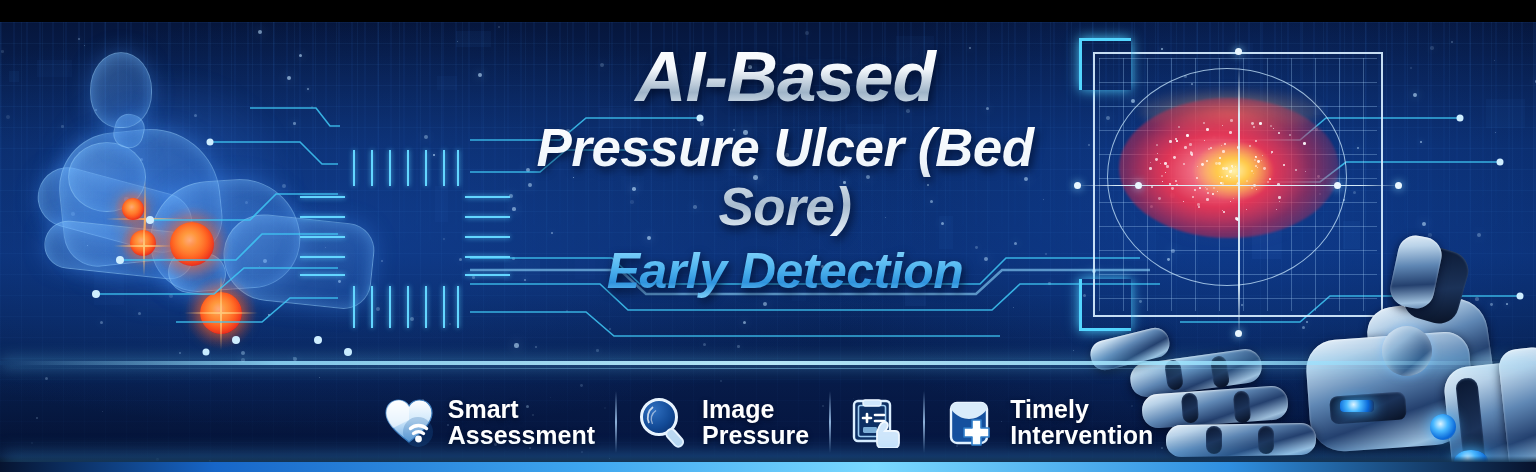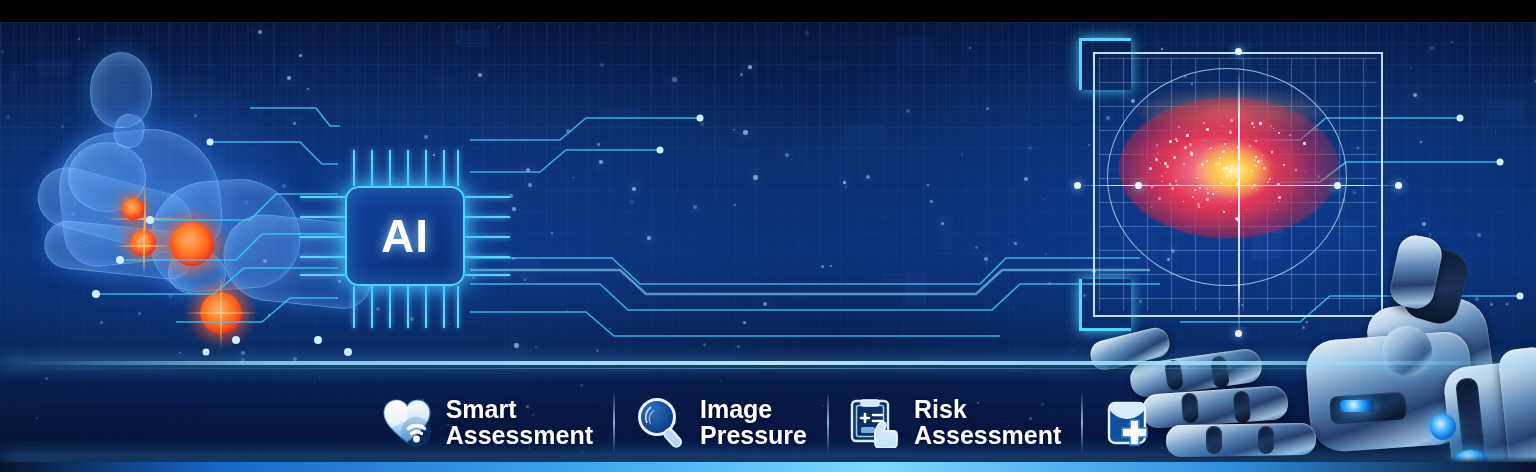--- a/index.html
+++ b/index.html
@@ -576,24 +576,26 @@
     <div class="pin" style="left:0;top:88px;width:45px;height:2px;"></div>
   </div>
   <div class="pins" style="left:465px;top:186px;width:45px;height:100px;">
     <div class="pin" style="left:0;top:10px;width:45px;height:2px;"></div>
     <div class="pin" style="left:0;top:30px;width:45px;height:2px;"></div>
     <div class="pin" style="left:0;top:50px;width:45px;height:2px;"></div>
     <div class="pin" style="left:0;top:70px;width:45px;height:2px;"></div>
     <div class="pin" style="left:0;top:88px;width:45px;height:2px;"></div>
   </div>
 
-  <div class="chip">
-    <span class="chip-label">AI</span>
+
+  <div class="headline">
+    <div class="h-l1">AI-Based</div>
+    <div class="h-l2">Pressure Ulcer (Bed Sore)</div>
+    <div class="h-l3">Early Detection</div>
   </div>
-
 
   <div class="scanner">
     <div class="scan-frame"></div>
     <div class="corner c-tl"></div>
     <div class="corner c-bl"></div>
     <div class="scan-grid"></div>
     <div class="scan-circle"></div>
 
     <div class="wound-halo"></div>
     <div class="wound-top"></div>
@@ -825,33 +827,33 @@
           <g stroke="#ffffff" stroke-width="2.6" stroke-linecap="round">
             <path d="M12 22 H20"></path>
               <path d="M16 18 V26"></path>
             <path d="M24 19 H33"></path>
               <path d="M24 25 H33"></path>
           </g>
           <rect x="12" y="31" width="14" height="6" rx="1.4" fill="#8fc3ea" opacity=".85"></rect>
           <path d="M28 31 c2-5 6-6 8-4 c2 2 0 6 -2 8 l10 0 c3 0 4 2 4 4 l0 8 c0 3 -2 5 -5 5 l-12 0 c-3 0 -5 -2 -5 -5 l0 -11 z" fill="#cfe6fb" stroke="#f0f8ff" stroke-width="1.8"></path>
         </svg>
       </span>
-      <span class="f-label">Risk
-Assessment</span>
     </div>
 
     <span class="f-div"></span>
 
     <div class="feature">
       <span class="f-ico">
         <svg viewBox="0 0 52 52" width="52" height="52">
           <rect x="6" y="7" width="36" height="40" rx="6" fill="#15509e" stroke="#e8f4ff" stroke-width="2.4"></rect>
           <path d="M6 13 c0 0 6 10 18 10 c12 0 18 -10 18 -10 l0 -1 c0 -3 -2 -5 -5 -5 l-26 0 c-3 0 -5 2 -5 5 z" fill="#d9ecfb"></path>
           <path d="M27 24 h9 v8 h8 v9 h-8 v8 h-9 v-8 h-8 v-9 h8 z" fill="#ffffff" stroke="#2f7cc8" stroke-width="1.6" stroke-linejoin="round"></path>
         </svg>
       </span>
+      <span class="f-label">Timely
+Intervention</span>
     </div>
 
   </div>
 
   <div class="bottombar-dark"></div>
   <div class="bottombar"></div>
 </div>
 
 </body></html>

